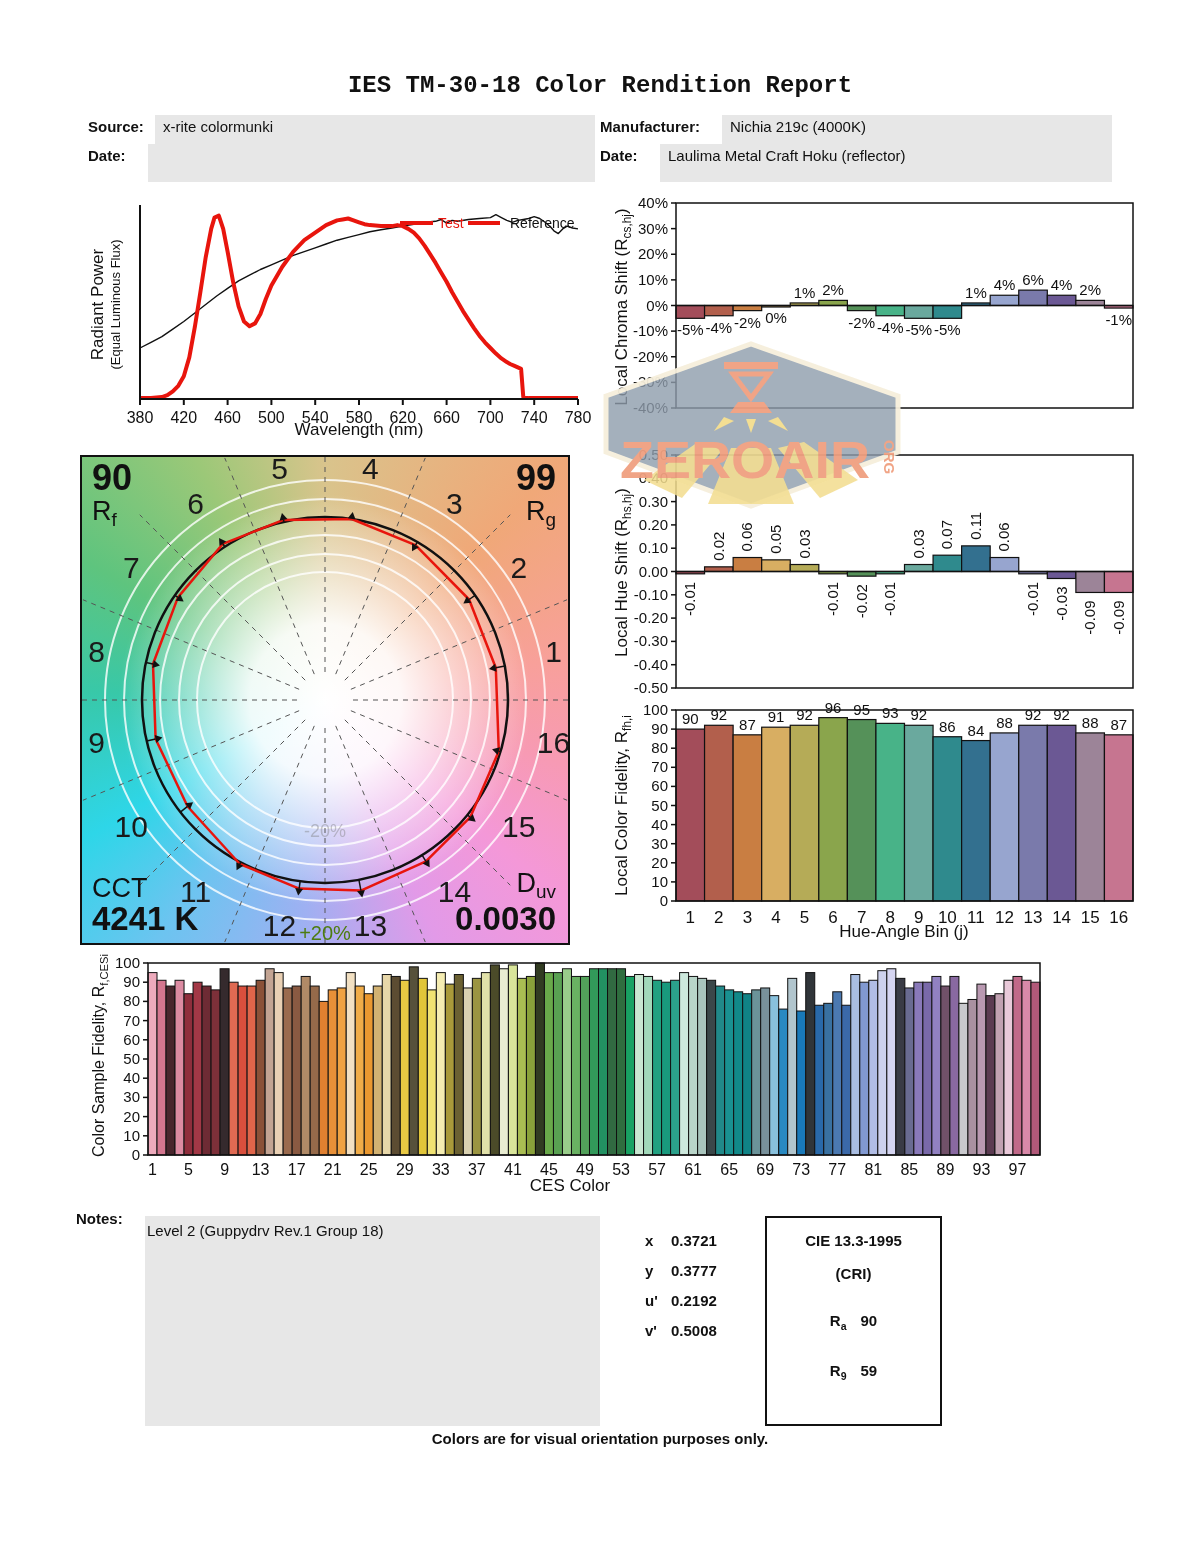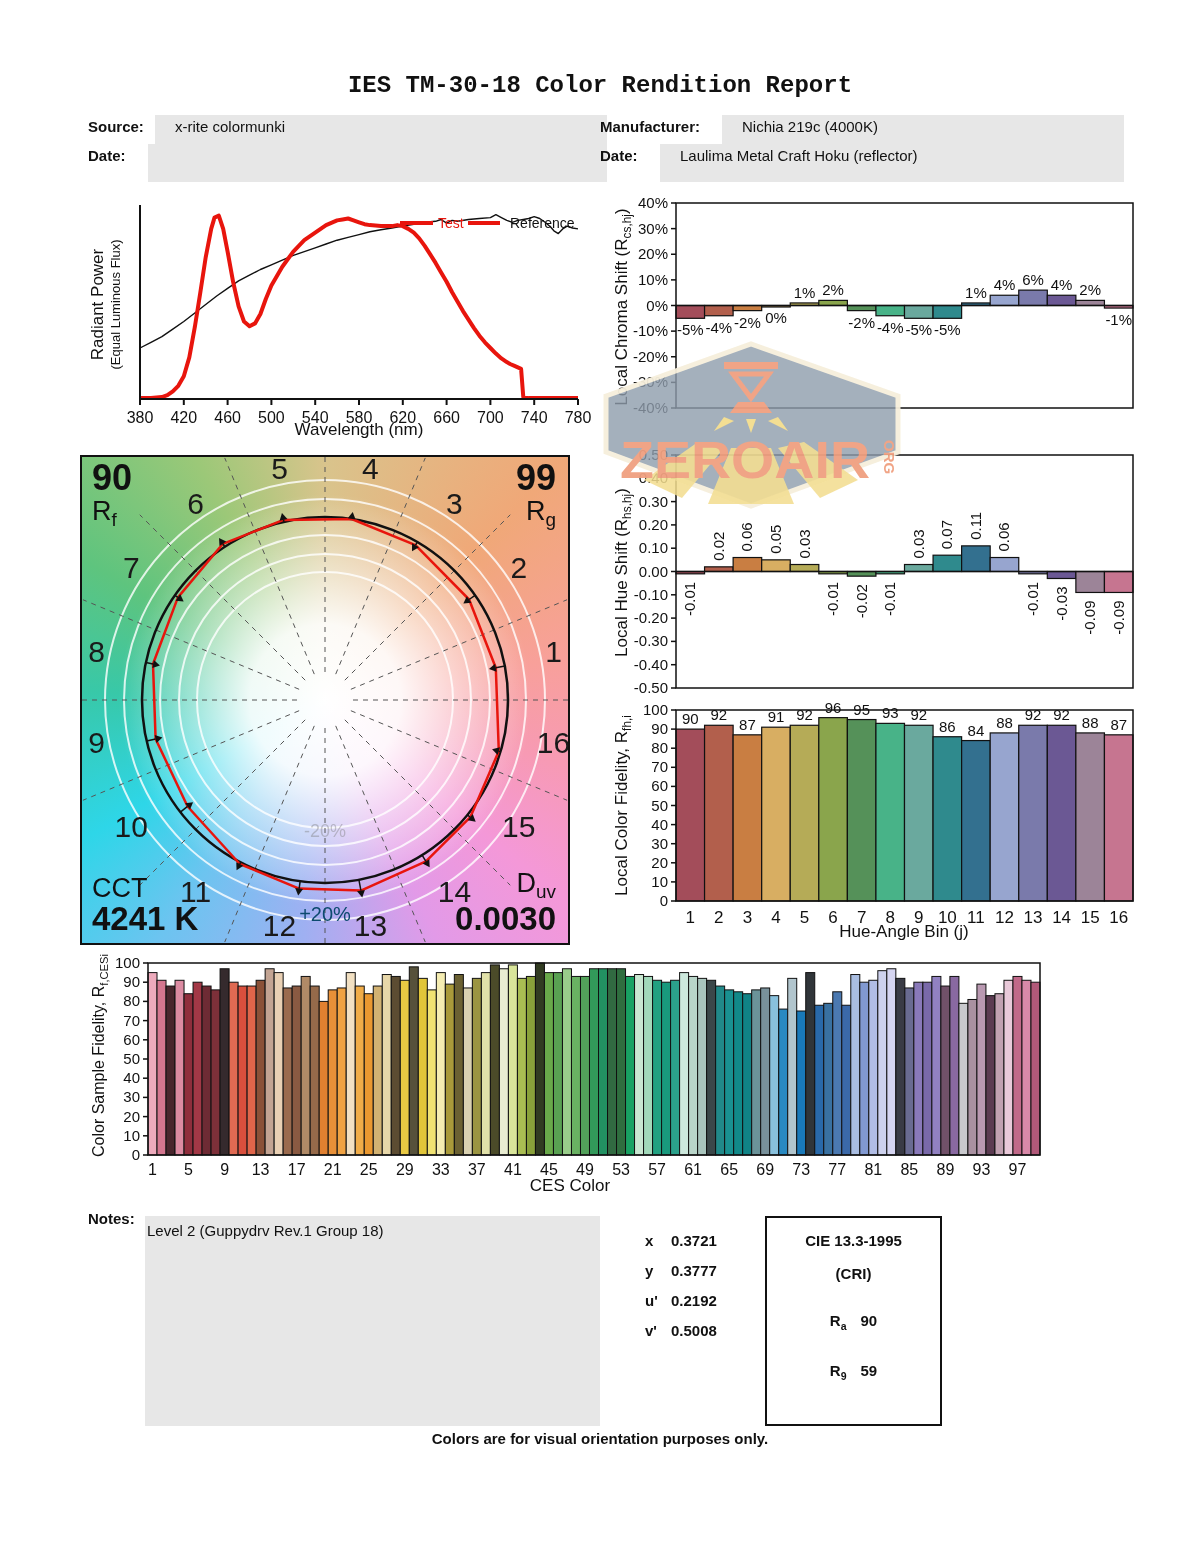--- a/index.html
+++ b/index.html
@@ -1,21 +1,21 @@
 <!DOCTYPE html>
 <html><head>
 <meta charset="utf-8">
 <style>
   html,body{margin:0;padding:0;background:#fff;}
   #page{position:relative;width:1200px;height:1550px;background:#fff;
         font-family:"Liberation Sans",sans-serif;color:#111;overflow:hidden;}
   .abs{position:absolute;}
   #title{left:0;right:0;top:72px;text-align:center;font-size:24px;font-weight:bold;font-family:Liberation Mono, monospace;}
   .m-label{font-size:15px;font-weight:bold;}
-  .m-box{height:38px;background:#e7e7e7;padding-left:12px;}
+  .m-box{height:38px;background:#e7e7e7;}
   .m-box span{display:block;padding:3px 0 0 8px;font-size:15px;}
   .vlabel{position:absolute;transform:rotate(-90deg);transform-origin:0 0;
           text-align:center;font-size:17px;white-space:nowrap;}
   .vlabel sub,.subtxt sub{font-size:70%;}
   .xlabel{position:absolute;text-align:center;font-size:17px;}
   svg{position:absolute;}
   #wheel{position:absolute;left:80px;top:455px;width:490px;height:490px;
          border:2px solid #111;box-sizing:border-box;overflow:hidden;}
   #wheel-bg{position:absolute;left:0;top:0;width:486px;height:486px;
     background:
@@ -386,21 +386,21 @@
     </div>
     <div class="wcorner" style="left:10px;bottom:6px;">
       <div class="wsmall">CCT</div>
       <div class="wbig">4241 K</div>
     </div>
     <div class="wcorner" style="right:12px;bottom:6px;text-align:right;">
       <div class="wsmall subtxt"><span>D</span><sub>uv</sub></div>
       <div class="wbig">0.0030</div>
     </div>
     <div class="ring-label" style="top:364px;color:rgba(120,120,120,0.40);font-size:18px;">-20%</div>
-    <div class="ring-label" style="top:446px;color:#0c4a6e;">+20%</div>
+    <div class="ring-label" style="top:465px;color:#4d7c0f;">+20%</div>
   </div>
 
   <svg id="ces" width="1020" height="240" style="left:80px;top:950px;">
       <rect x="68" y="22.600000000000023" width="9.01010101010101" height="182.39999999999998" fill="#edaabc" stroke="#111" stroke-width="1"></rect>
       <rect x="77.01010101010101" y="30.28" width="9.01010101010101" height="174.72" fill="#d4768f" stroke="#111" stroke-width="1"></rect>
       <rect x="86.02020202020202" y="36.03999999999999" width="9.01010101010101" height="168.96" fill="#49262d" stroke="#111" stroke-width="1"></rect>
       <rect x="95.03030303030303" y="30.28" width="9.01010101010101" height="174.72" fill="#dc8ba2" stroke="#111" stroke-width="1"></rect>
       <rect x="104.04040404040404" y="43.72" width="9.01010101010101" height="161.28" fill="#8f2e3c" stroke="#111" stroke-width="1"></rect>
       <rect x="113.05050505050505" y="32.19999999999999" width="9.01010101010101" height="172.8" fill="#a33846" stroke="#111" stroke-width="1"></rect>
       <rect x="122.06060606060606" y="36.03999999999999" width="9.01010101010101" height="168.96" fill="#6e2b34" stroke="#111" stroke-width="1"></rect>
@@ -558,21 +558,21 @@
     <rect x="126" y="26" width="54" height="7" fill="#f0a080"></rect>
     <polygon points="135,38 171,38 153,62" fill="none" stroke="#f0a080" stroke-width="5"></polygon>
     <polygon points="140,66 166,66 174,77 132,77" fill="#f0a080"></polygon>
     <polygon points="148,83 158,83 153,97" fill="#f3dd8e"></polygon>
     <polygon points="126,81 136,85 116,95" fill="#f3dd8e"></polygon>
     <polygon points="180,81 170,85 190,95" fill="#f3dd8e"></polygon>
     <text x="22" y="142" font-size="52" font-weight="bold" fill="#f0a080" textLength="250" lengthAdjust="spacingAndGlyphs">ZEROAIR</text>
     <text x="286" y="104" font-size="15" font-weight="bold" fill="#f0a080" transform="rotate(90 286 104)">ORG</text>
   </svg>
 
-  <div class="abs m-label" style="left:88px;top:1210px;">Notes:</div>
+  <div class="abs m-label" style="left:76px;top:1210px;">Notes:</div>
   <div class="abs" id="notes-box" style="left:145px;top:1216px;width:455px;height:210px;">
     <div>Level 2 (Guppydrv Rev.1 Group 18)</div>
   </div>
 
   <div class="abs" style="left:645px;top:1232px;width:130px;">
     <div class="chroma-row">
         <span class="cl">x</span>
         <span>0.3721</span>
       </div>
     <div class="chroma-row">

